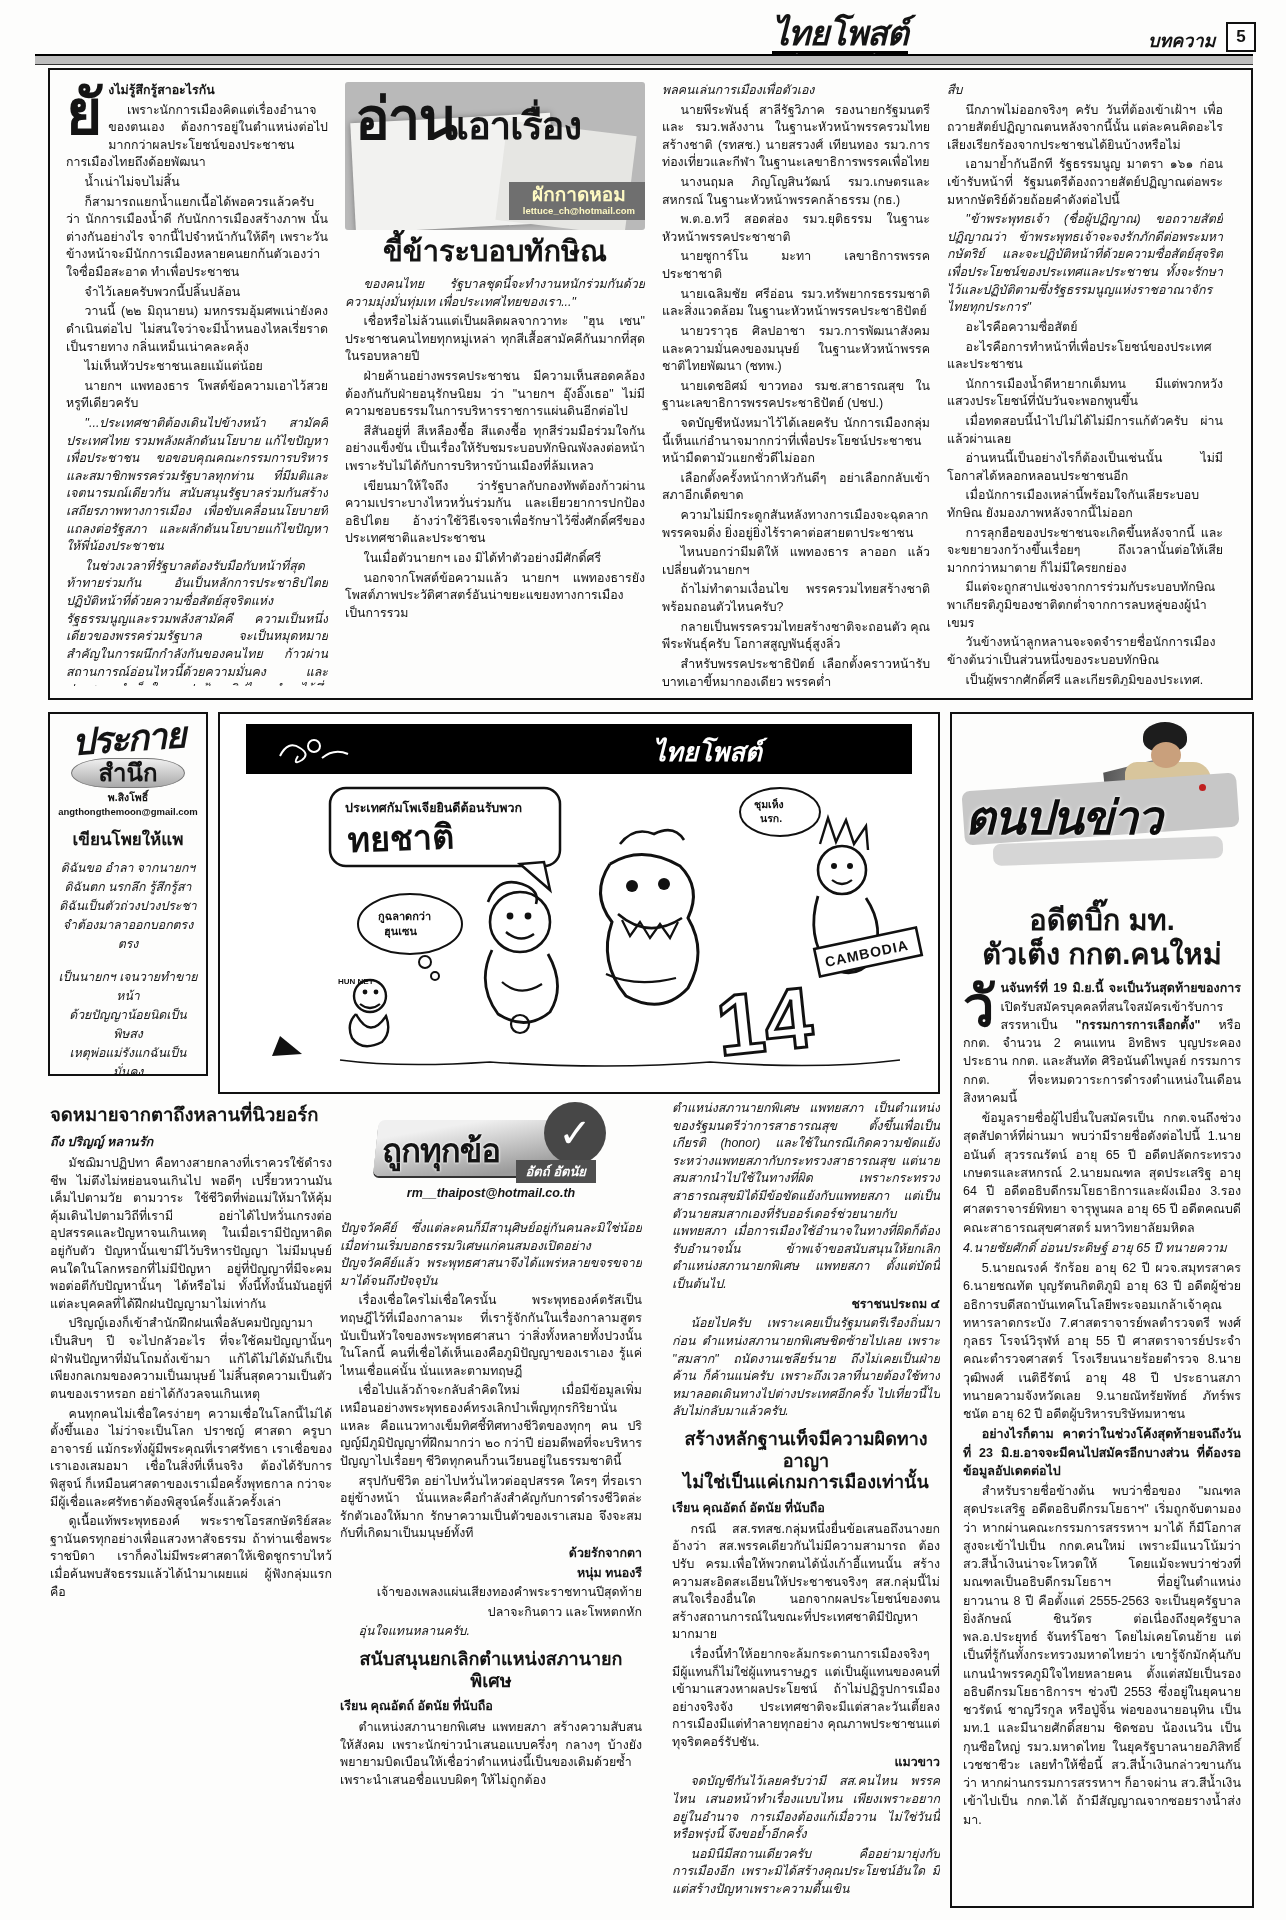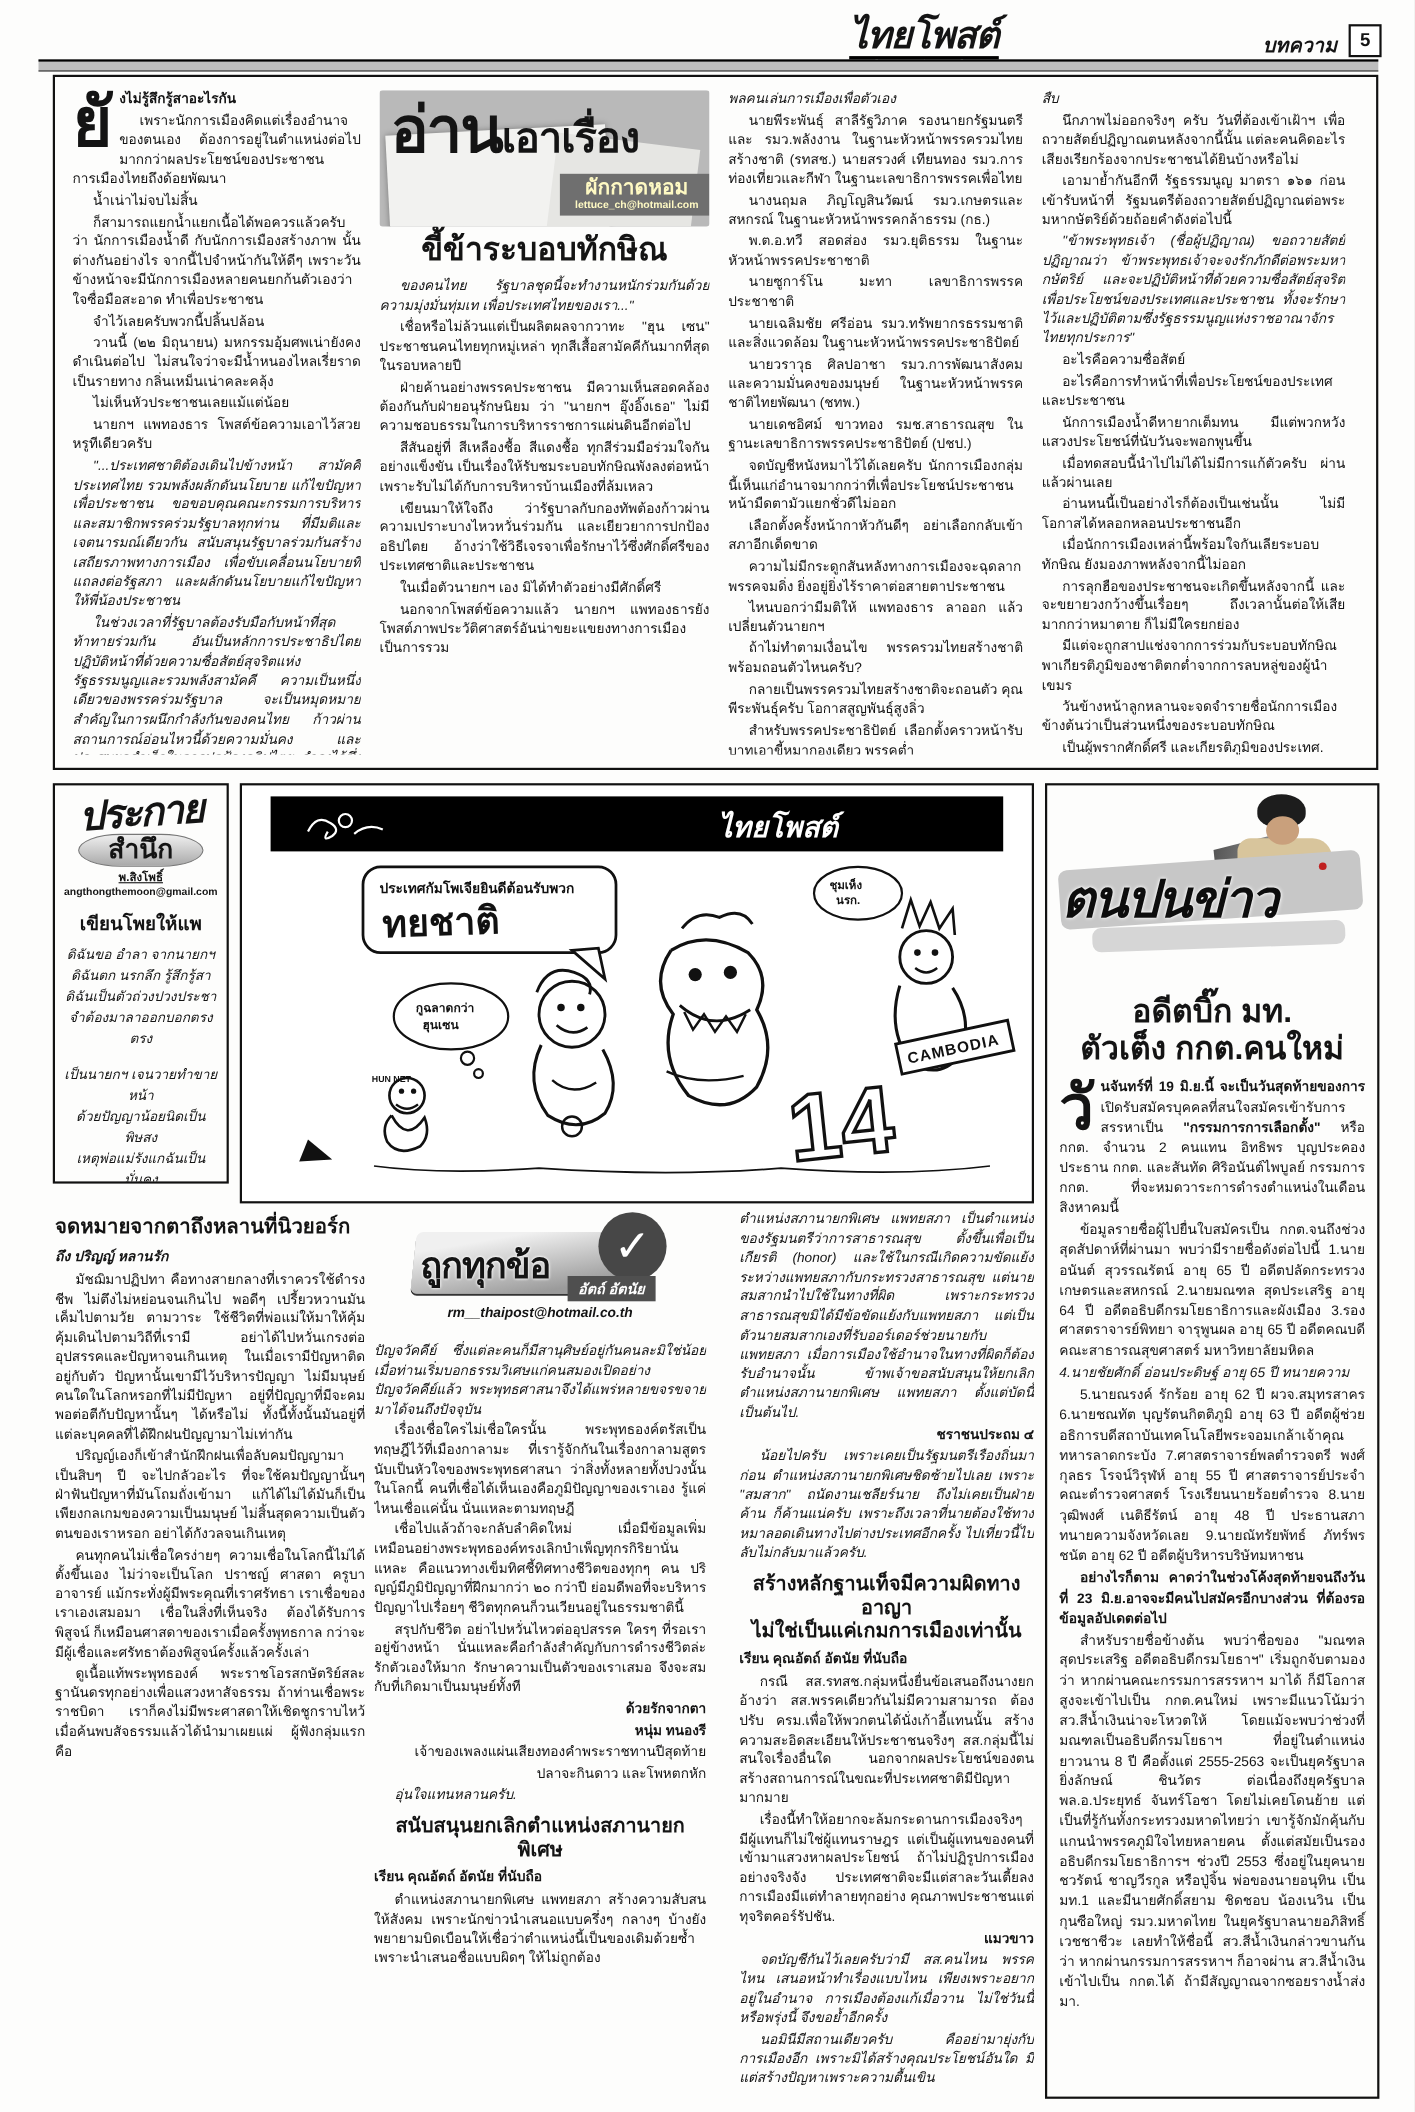--- a/index.html
+++ b/index.html
@@ -25,39 +25,39 @@
   
   .topbox{position:absolute;left:48px;top:68px;width:1205px;height:632px;border:2px solid #111;
           box-sizing:border-box;display:flex;gap:17px;padding:12px 16px;overflow:hidden;background:#fdfdfc;}
   .tb-col{overflow:hidden;}
   .tb-c1{width:262px;}
   .tb-c2{width:300px;}
   .tb-c3{width:268px;}
   .tb-c4{width:276px;}
   .dropcap1{float:left;font-size:62px;font-weight:900;line-height:0.82;padding:6px 6px 0 0;}
   
-  .an-logo{position:relative;width:100%;height:124px;background:#b9b9b9;border-radius:3px;overflow:hidden;margin-bottom:6px;}
+  .an-logo{position:relative;width:100%;height:148px;background:#b9b9b9;border-radius:3px;overflow:hidden;margin-bottom:6px;}
   .an-page1,.an-page2{position:absolute;background:#f2f2f0;}
   .an-page1{width:200px;height:110px;left:8px;top:36px;transform:rotate(-3deg);box-shadow:0 0 6px rgba(0,0,0,.35);}
   .an-page2{width:130px;height:100px;right:14px;top:46px;transform:rotate(7deg);background:#e6e6e3;}
   .an-word{position:absolute;left:10px;top:8px;white-space:nowrap;}
   .an-word .big{font-size:58px;font-weight:900;line-height:1;letter-spacing:-2px;}
   .an-word .small{font-size:38px;font-weight:900;letter-spacing:-1px;}
   .an-badge{position:absolute;right:0;bottom:10px;background:#6f6f6f;color:#fef9c3;text-align:center;
             padding:3px 10px 4px 14px;}
   .an-badge .auth{font-size:19px;font-weight:700;line-height:1.05;}
   .an-badge .mail{font-size:9.5px;font-weight:700;}
   .read-headline{font-size:29px;font-weight:900;text-align:center;margin:4px 0 8px 0;line-height:1.1;}
   
   .prakai{position:absolute;left:48px;top:712px;width:160px;height:364px;border:2px solid #111;box-sizing:border-box;
           padding:8px 8px;text-align:center;overflow:hidden;background:#fdfdfc;}
   .pk-script{font-size:36px;font-weight:900;font-style:italic;line-height:.95;letter-spacing:-2px;transform:rotate(-4deg);}
   .pk-ribbon{margin:2px auto 0;width:112px;background:linear-gradient(#efefef,#a9a9a9);border-radius:40%/60%;
              border:1px solid #777;font-size:24px;font-weight:900;line-height:1.15;}
-  .pk-auth{font-size:10.5px;font-weight:700;margin-top:1px;text-decoration:underline;}
+  .pk-auth{font-size:10.5px;font-weight:700;margin-top:1px;}
   .pk-mail{font-size:9.5px;font-weight:700;}
   .pk-title{font-size:17px;font-weight:900;margin:8px 0 7px;}
   .pk-poem p{margin:0;font-size:12.3px;line-height:1.55;}
   .pk-gap{height:14px;}
   
   .cartoon{position:absolute;left:218px;top:712px;width:722px;height:382px;border:2px solid #111;
            box-sizing:border-box;background:#fff;overflow:hidden;}
   .ct-banner{margin:10px 26px 0;height:50px;background:#000;position:relative;}
   .ct-banner .ct-logo{position:absolute;right:150px;top:7px;color:#fff;font-size:26px;font-weight:900;font-style:italic;}
   .ct-doodle{position:absolute;left:28px;top:8px;}

